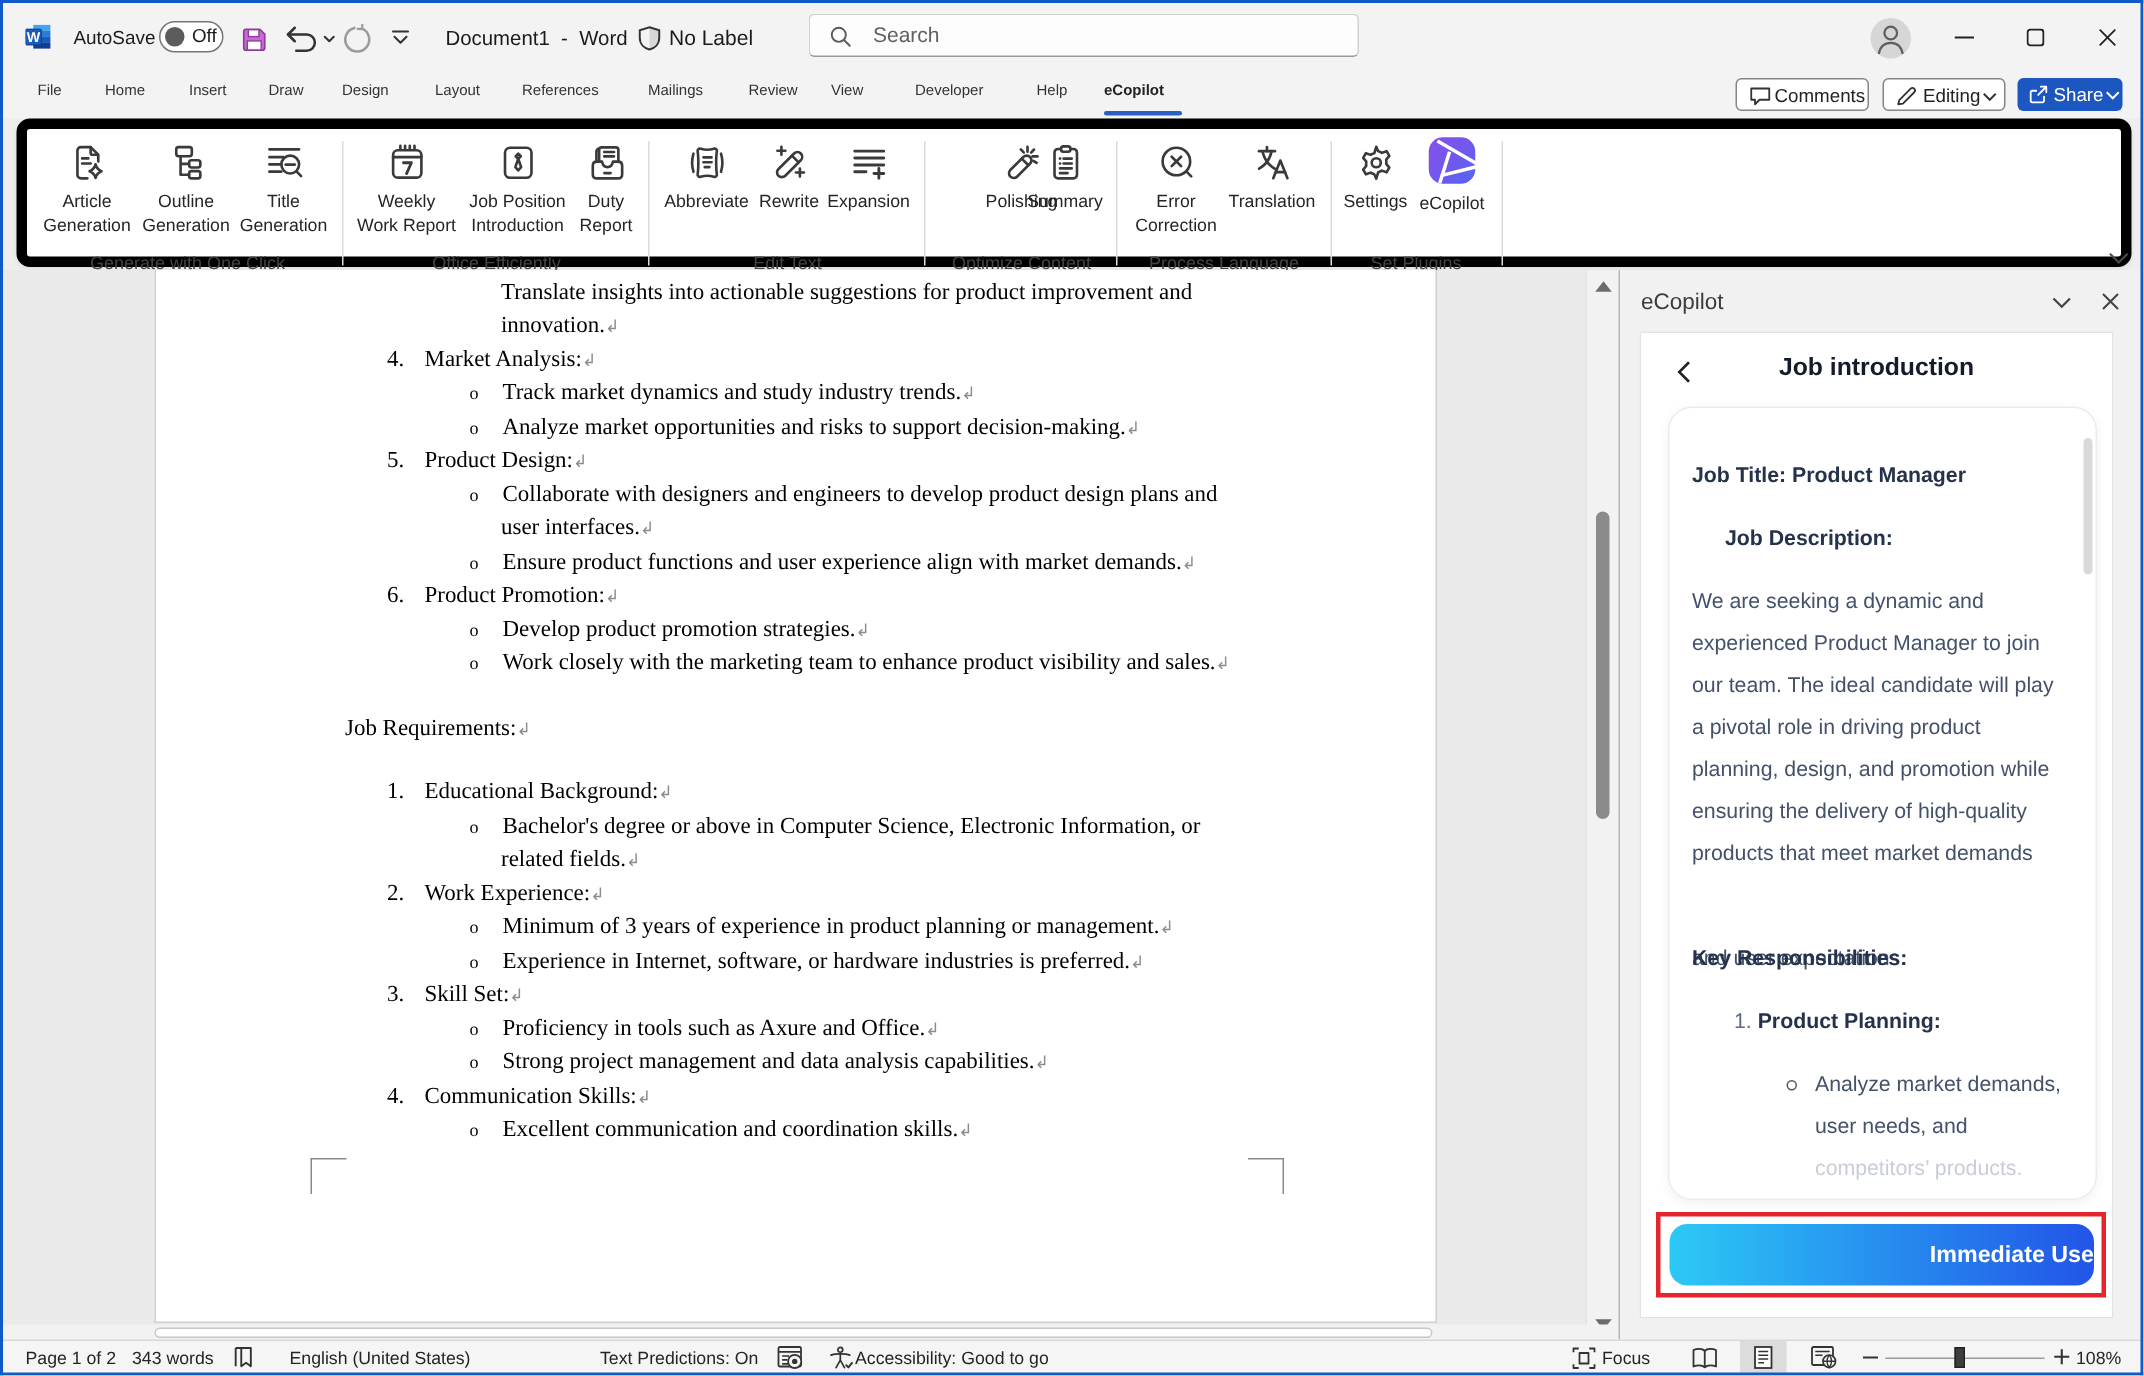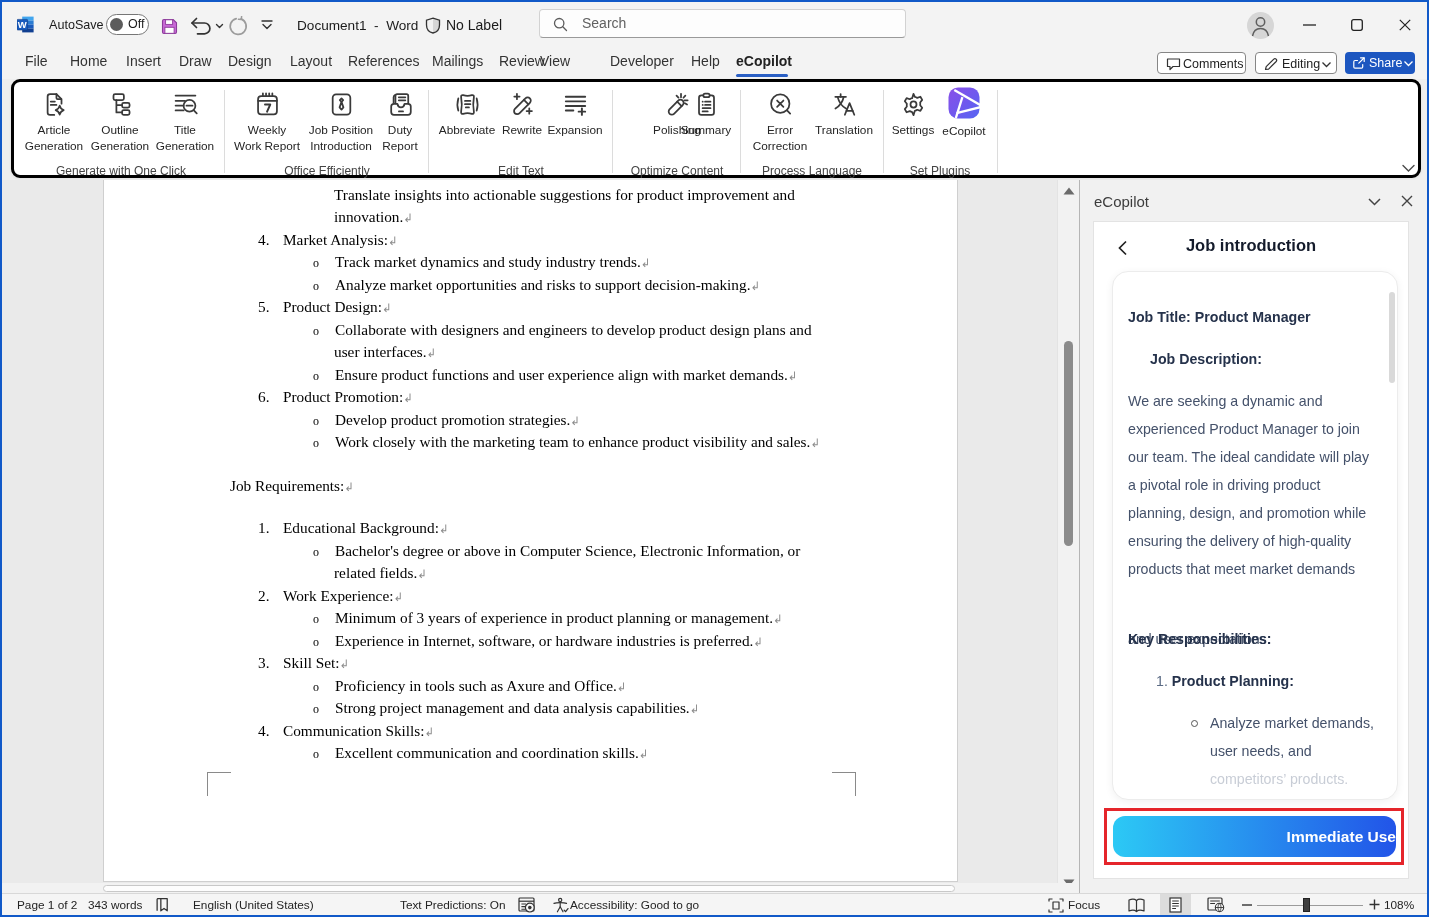--- a/index.html
+++ b/index.html
@@ -14,27 +14,27 @@
   #bLeft  { left:0; top:0; width:2px; height:917px; background:#1159c8; z-index:50; }
   #bRight { left:1427px; top:0; width:2px; height:917px; background:#1159c8; z-index:50; }
   #bBot   { left:0; top:915px; width:1429px; height:2px; background:#1159c8; z-index:50; }
 
   
   #titlebar { left:0; top:0; width:1429px; height:45px; background:#f3f3f3; }
   .tb-txt { font-size:13.5px; color:#1b1b1b; }
 
   
   #tabsrow { left:0; top:45px; width:1429px; height:34px; background:#f3f3f3; }
-  .tab { position:absolute; top:0; height:34px; line-height:32px; font-size:14px; color:#333; }
+  .tab { position:absolute; top:0; height:34px; line-height:32px; font-size:10px; color:#333; }
   .tab.active { font-weight:bold; color:#222; }
 
   
   #ribbonwrap { left:0; top:79px; width:1429px; height:101px; background:#eeeeee; }
   #ribboncard { position:absolute; left:11px; top:0px; width:1410px; height:99px; background:#ffffff;
-                border:3px solid #000000; border-radius:9px; box-shadow:0 1px 3px rgba(0,0,0,0.06); }
+                border:7px solid #000000; border-radius:9px; box-shadow:0 1px 3px rgba(0,0,0,0.06); }
   .rbtn { position:absolute; top:8px; text-align:center; color:#252525; }
   .rbtn .lab { font-size:11.8px; line-height:16px; margin-top:3px; }
   .rbtn svg { margin:0 auto; }
   .rgl { position:absolute; top:82px; font-size:12px; color:#444; text-align:center; width:220px; transform:translateX(-50%); }
   .rsep { position:absolute; top:8px; width:1px; height:83px; background:#dcdcdc; }
 
   
   #docarea { left:2px; top:180px; width:1077px; height:713px; background:#eaeaea; }
   #page { position:absolute; left:101px; top:0; width:855px; height:702px; background:#fff;
           border-left:1px solid #cfcfcf; border-right:1px solid #cfcfcf; border-bottom:1px solid #cfcfcf; }
@@ -148,21 +148,21 @@
 <div class="abs" id="tabsrow">
   <div class="tab" style="left:25px;">File</div>
   <div class="tab" style="left:70px;">Home</div>
   <div class="tab" style="left:126px;">Insert</div>
   <div class="tab" style="left:179px;">Draw</div>
   <div class="tab" style="left:228px;">Design</div>
   <div class="tab" style="left:290px;">Layout</div>
   <div class="tab" style="left:348px;">References</div>
   <div class="tab" style="left:432px;">Mailings</div>
   <div class="tab" style="left:499px;">Review</div>
-  <div class="tab" style="left:540px;">View</div>
+  <div class="tab" style="left:554px;">View</div>
   <div class="tab" style="left:610px;">Developer</div>
   <div class="tab" style="left:691px;">Help</div>
   <div class="tab active" style="left:736px;">eCopilot</div>
   <div class="abs" style="left:736px;top:29px;width:52px;height:3px;background:#2a5fc4;border-radius:2px;"></div>
 
   <div class="abs" style="left:1157px;top:7px;width:89px;height:22px;border:1px solid #868686;border-radius:4px;background:#fff;">
     <svg style="position:absolute;left:8px;top:4px;" width="15" height="14" viewBox="0 0 15 14">
       <path d="M1.5 2 H13.5 V9.5 H7 L4 12.5 V9.5 H1.5 Z" fill="none" stroke="#333" stroke-width="1.2" stroke-linejoin="round"></path>
     </svg>
     <div style="position:absolute;left:25px;top:4px;font-size:12.5px;color:#222;">Comments</div>

